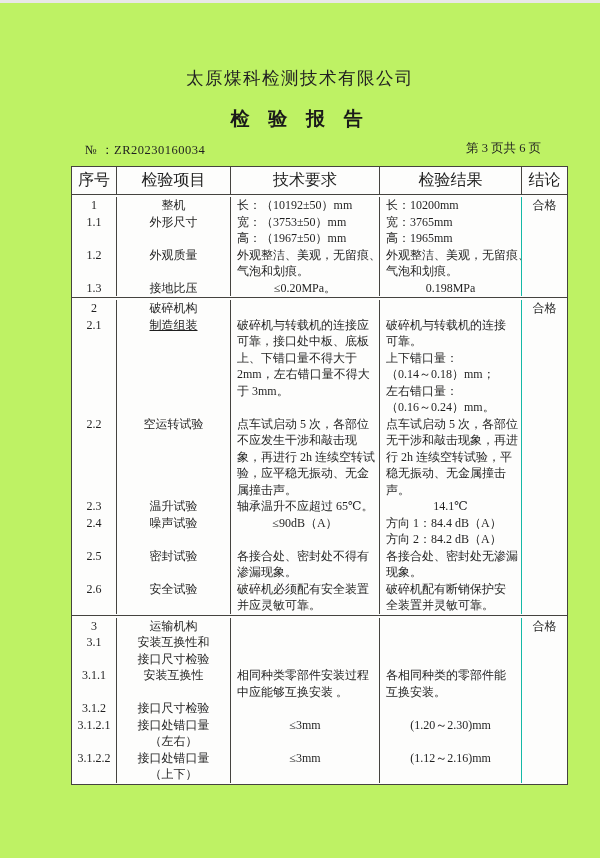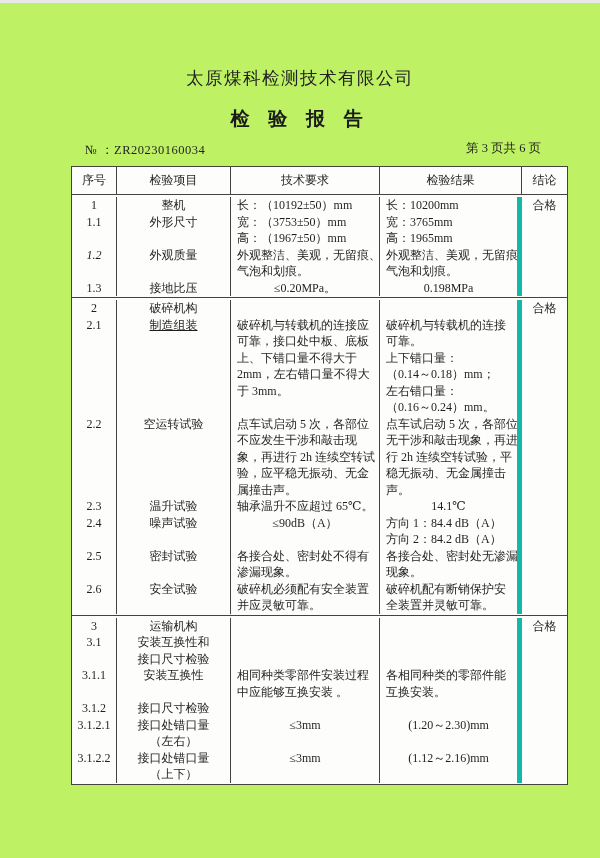--- a/index.html
+++ b/index.html
@@ -55,21 +55,21 @@
   }
 
   .header-row {
     display: grid;
     grid-template-columns: 45px 114px 149px 142px 1fr;
     height: 27px;
     align-items: center;
   }
   .header-cell {
     text-align: center;
-    font-size: 12px;
+    font-size: 16px;
     height: 100%;
     display: flex;
     align-items: center;
     justify-content: center;
   }
   .header-row .header-cell:not(:last-child) { border-right: 1px solid #45433f; }
 
   .section {
     display: grid;
     grid-template-columns: 45px 114px 149px 142px 1fr;
@@ -77,21 +77,21 @@
     padding: 2px 0 1px 0;
   }
   .cell {
     white-space: pre;
     overflow: hidden;
     min-height: 16.5px;
   }
   .col-no    { text-align: center; border-right: 1px solid #45433f; }
   .col-item  { text-align: center; border-right: 1px solid #45433f; }
   .col-tech  { text-align: left; padding: 0 4px 0 6px; border-right: 1px solid #45433f; }
-  .col-result{ text-align: left; padding: 0 3px 0 6px; border-right: 5px solid #14b8a6; }
+  .col-result{ text-align: left; padding: 0 3px 0 6px; border-right: 1px solid #14b8a6; }
   .col-conclusion { text-align: center; }
   .cell.center { text-align: center; padding-left: 0; padding-right: 0; }
 </style>
 </head>
 <body>
 
 <div class="page">
 
   <div class="company-name">太原煤科检测技术有限公司</div>
 
@@ -115,21 +115,21 @@
           <div class="cell col-no" style="grid-area: 1 / 1;">1
 1.1</div>
           <div class="cell col-item" style="grid-area: 1 / 2;">整机
 外形尺寸</div>
           <div class="cell col-tech" style="grid-area: 1 / 3;">长：（10192±50）mm
 宽：（3753±50）mm
 高：（1967±50）mm</div>
           <div class="cell col-result" style="grid-area: 1 / 4;">长：10200mm
 宽：3765mm
 高：1965mm</div>
-          <div class="cell col-no" style="grid-area: 2 / 1; font-style: italic;">1.2</div>
+          <div class="cell col-no" style="grid-area: 2 / 1;">1.2</div>
           <div class="cell col-item" style="grid-area: 2 / 2;">外观质量</div>
           <div class="cell col-tech" style="grid-area: 2 / 3;">外观整洁、美观，无留痕、
 气泡和划痕。</div>
           <div class="cell col-result" style="grid-area: 2 / 4;">外观整洁、美观，无留痕、
 气泡和划痕。</div>
           <div class="cell col-no" style="grid-area: 3 / 1;">1.3</div>
           <div class="cell col-item" style="grid-area: 3 / 2;">接地比压</div>
           <div class="cell col-tech center" style="grid-area: 3 / 3;">≤0.20MPa。</div>
           <div class="cell col-result center" style="grid-area: 3 / 4;">0.198MPa</div>
           <div class="cell col-conclusion" style="grid-area: 1 / 5;">合格</div>

